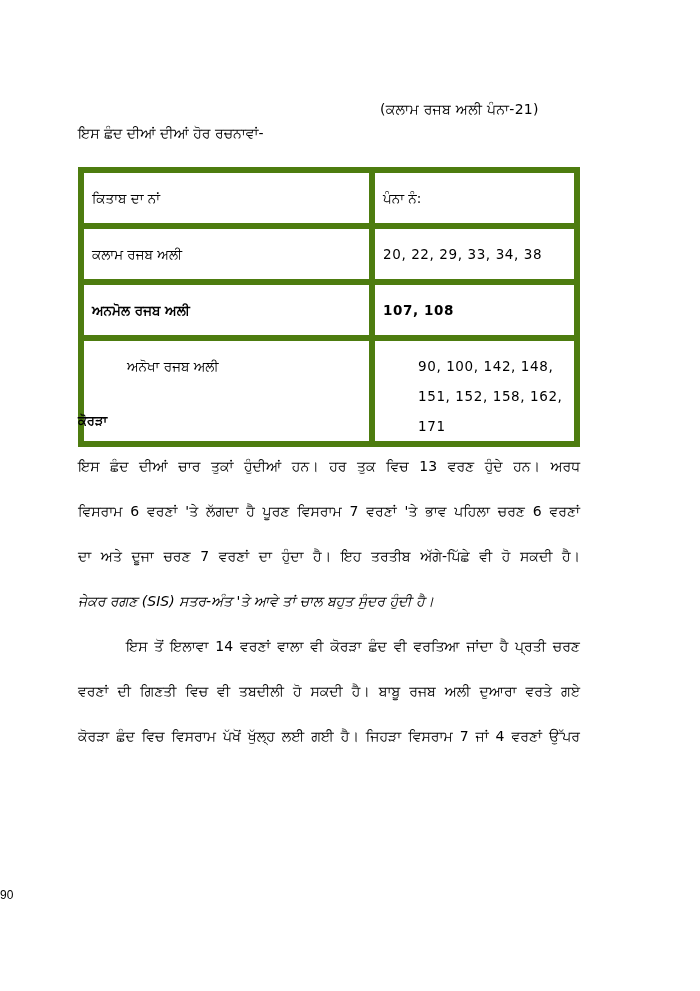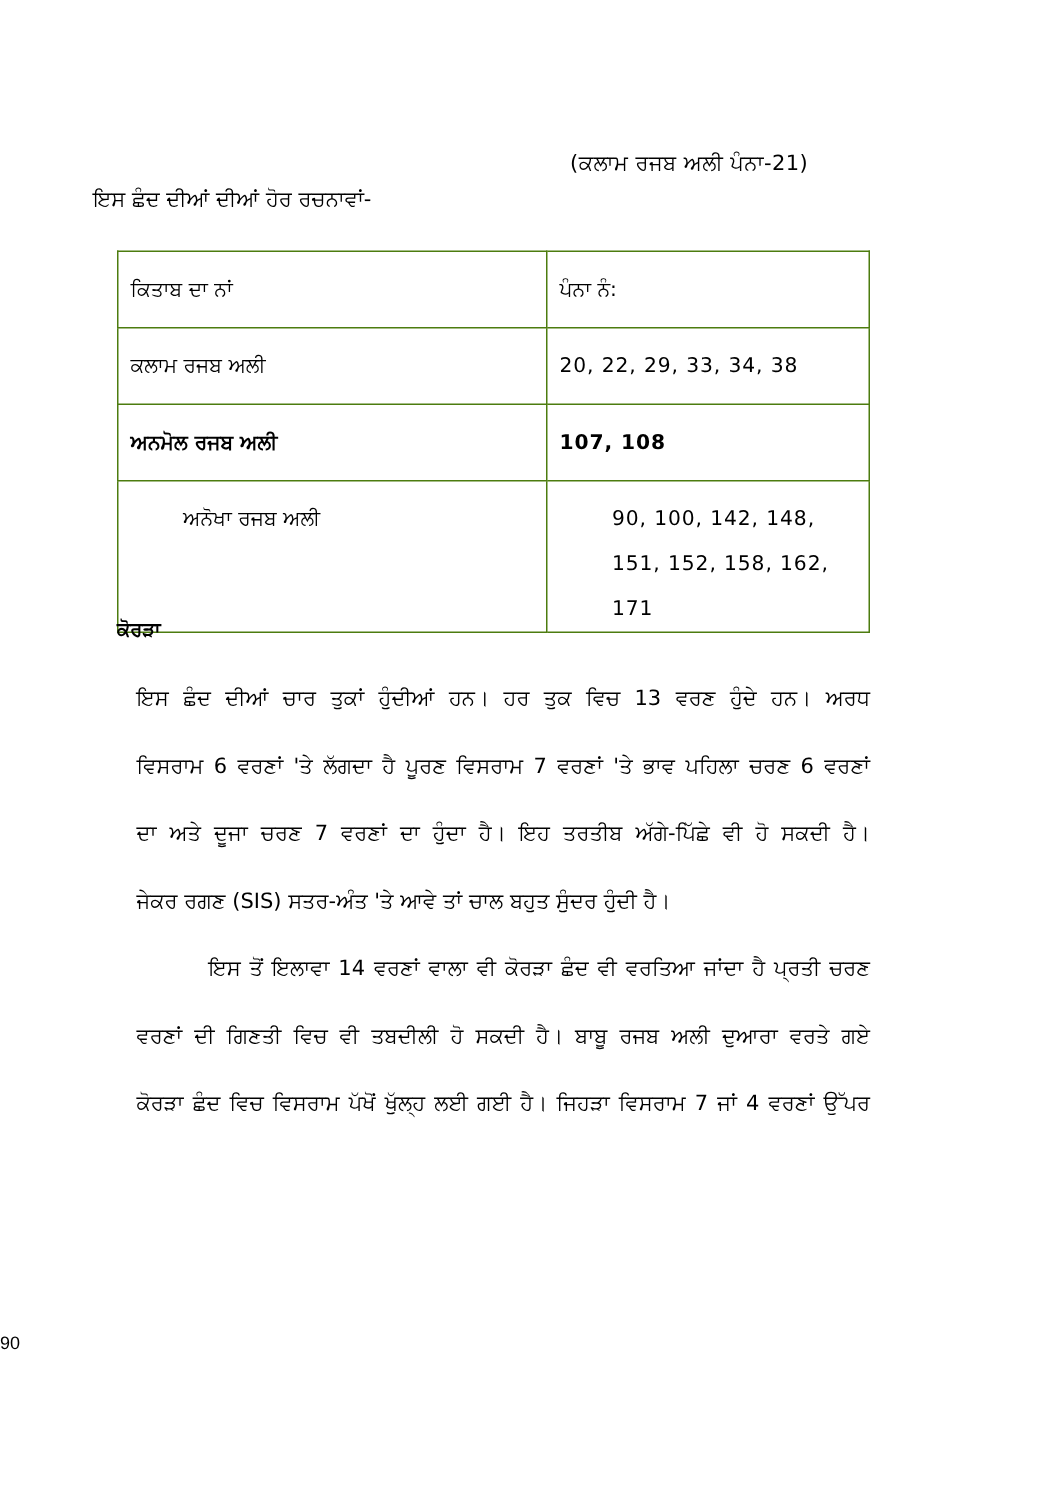--- a/index.html
+++ b/index.html
@@ -6,51 +6,51 @@
     body {
       width: 700px; height: 991px; position: relative; overflow: hidden;
       font-family: "DejaVu Sans", "Liberation Sans", sans-serif;
       color: #000000;
     }
     .citation {
       position: absolute; left: 380px; top: 88px;
       font-size: 14px; letter-spacing: 0.3px; margin-top: 13px;
     }
     .intro {
-      position: absolute; left: 62px; top: 125px;
+      position: absolute; left: 78px; top: 125px;
       font-size: 14px;
     }
     table.books {
       position: absolute; left: 78px; top: 167px;
       width: 502px; border-collapse: collapse;
       font-size: 13.5px;
     }
     table.books td {
-      border: 1px solid #4d7c0f; vertical-align: top;
+      border: 6px solid #4d7c0f; vertical-align: top;
       padding: 10px 8px 0 8px; line-height: 30px;
     }
     table.books td.c1 { width: 234px; }
     table.books tr.r0 td { height: 40px; }
     table.books tr.r1 td { height: 40px; }
     table.books tr.r2 td { height: 40px; font-weight: bold; }
     table.books tr.r3 td { height: 61px; padding-left: 43px; }
     table.books td .num { letter-spacing: 0.6px; }
     .section-title {
       position: absolute; left: 78px; top: 413px;
       font-size: 13px; font-weight: bold;
     }
     .body-text {
       position: absolute; left: 78px; top: 455px; width: 502px;
       font-size: 14px;
     }
     .line {
       height: 45px; line-height: 22px; white-space: nowrap;
-      text-align: justify; text-align-last: justify; margin-left: 13px;
+      text-align: justify; text-align-last: justify;
     }
-    .line.last { text-align-last: left; }
+    .line.last { text-align-last: left; font-style: italic; }
     .line.indent { padding-left: 48px; }
     .page-number {
       position: absolute; left: 0; width: 700px; top: 888px;
       text-align: left; font-size: 12px;
       font-family: "Liberation Sans", sans-serif;
     }
   </style>
 </head>
 <body>
 

